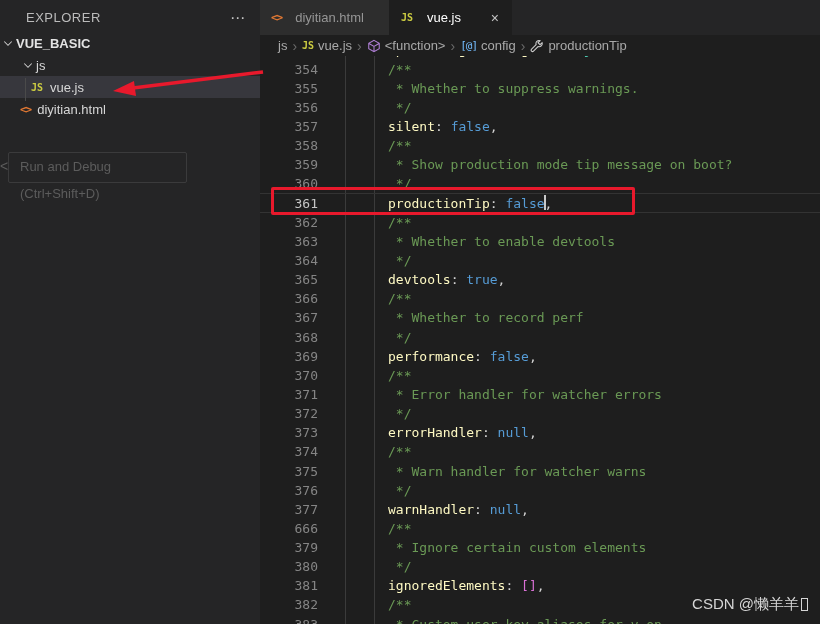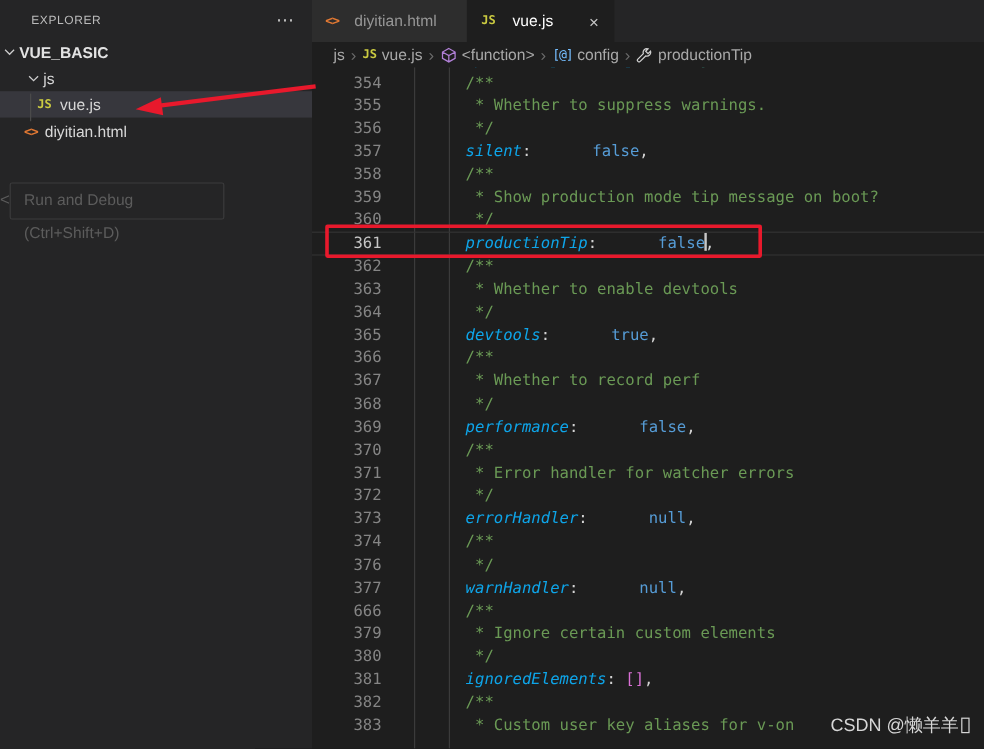--- a/index.html
+++ b/index.html
@@ -5,21 +5,21 @@
   html,body{margin:0;padding:0;background:#1e1e1e;}
   *{box-sizing:border-box;}
   .screen{position:relative;width:820px;height:624px;overflow:hidden;background:#1e1e1e;
     font-family:"Liberation Sans","DejaVu Sans",sans-serif;color:#cccccc;
     -webkit-font-smoothing:antialiased;}
 
   
   .sidebar{position:absolute;left:0;top:0;width:260px;height:100%;background:#252526;}
   .sb-header{display:flex;align-items:center;justify-content:space-between;
     padding:9px 14px 6px 26px;height:32px;}
-  .sb-title{font-size:10px;letter-spacing:.5px;color:#bbbbbb;}
+  .sb-title{font-size:13px;letter-spacing:.5px;color:#bbbbbb;}
   .sb-more{color:#c5c5c5;font-size:15px;line-height:10px;cursor:pointer;letter-spacing:1px;}
   .trow{display:flex;align-items:center;height:22px;font-size:13px;color:#d7d7d7;cursor:pointer;}
   .trow.sel{background:#37373d;}
   .trow .chev{width:16px;height:16px;display:flex;align-items:center;justify-content:center;flex:0 0 16px;}
   .root-label{font-weight:700;color:#e3e3e3;font-size:13px;}
   .js-badge{color:#cbcb41;font-weight:700;font-size:10px;margin-right:7px;font-family:"DejaVu Sans Mono",monospace;}
   .html-badge{color:#e37933;font-weight:700;font-size:11px;margin-right:6px;font-family:"DejaVu Sans Mono",monospace;letter-spacing:-1px;}
   .tree-guide{position:absolute;left:25px;top:78px;height:23px;width:1px;background:#4a4a4a;}
   .ghost-box{position:absolute;left:8px;top:152px;width:179px;height:31px;
     border:1px solid rgba(255,255,255,.10);color:#5c5c5c;font-size:13px;
@@ -44,21 +44,21 @@
   
   .code{position:absolute;left:0;top:56px;right:0;bottom:0;overflow:hidden;
     font-family:"DejaVu Sans Mono","Liberation Mono",monospace;font-size:13px;}
   .code .guide{position:absolute;top:0;bottom:0;width:1px;background:#3b3b3b;}
   .g1{left:85px;} .g2{left:114px;}
   .crow{display:flex;height:19.15px;line-height:19.15px;white-space:pre;align-items:center;}
   .crow:first-child{margin-top:-15.6px;}
   .ln{flex:0 0 58px;text-align:right;color:#858585;user-select:none;}
   .ln.act{color:#c6c6c6;}
   .lc{margin-left:70px;white-space:pre;color:#d4d4d4;}
-  .cm{color:#6a9955;} .pr{color:#0ea5e9;font-style:italic;} .kw{color:#569cd6;margin-left:43px;} .pu{color:#d4d4d4;}
+  .cm{color:#6a9955;} .pr{color:#fef9c3;} .kw{color:#569cd6;} .pu{color:#d4d4d4;}
   .br{color:#da70d6;} .cls{color:#4ec9b0;} .fn{color:#dcdcaa;} .au{color:#ffd700;}
   .cursor{display:inline-block;width:2px;height:15px;background:#c8c8c8;vertical-align:-2px;margin:0 -1px;}
   .curline{position:absolute;left:0;right:0;top:137px;height:20px;
     border-top:1px solid #333333;border-bottom:1px solid #333333;pointer-events:none;}
 
   
   .red-rect{position:absolute;left:271px;top:187px;width:364px;height:28px;
     border:3px solid #e8192c;border-radius:2px;pointer-events:none;z-index:40;}
   .arrow-svg{position:absolute;left:0;top:0;pointer-events:none;z-index:41;}
   .watermark{position:absolute;right:12px;top:595px;font-size:15px;color:#d6d6d6;z-index:30;
@@ -177,20 +177,21 @@
           <div class="crow"><span class="ln">365</span><span class="lc"><span class="pr">devtools</span><span class="pu">: </span><span class="kw">true</span><span class="pu">,</span></span></div>
           <div class="crow"><span class="ln">366</span><span class="lc"><span class="cm">/**</span></span></div>
           <div class="crow"><span class="ln">367</span><span class="lc"><span class="cm"> * Whether to record perf</span></span></div>
           <div class="crow"><span class="ln">368</span><span class="lc"><span class="cm"> */</span></span></div>
           <div class="crow"><span class="ln">369</span><span class="lc"><span class="pr">performance</span><span class="pu">: </span><span class="kw">false</span><span class="pu">,</span></span></div>
           <div class="crow"><span class="ln">370</span><span class="lc"><span class="cm">/**</span></span></div>
           <div class="crow"><span class="ln">371</span><span class="lc"><span class="cm"> * Error handler for watcher errors</span></span></div>
           <div class="crow"><span class="ln">372</span><span class="lc"><span class="cm"> */</span></span></div>
           <div class="crow"><span class="ln">373</span><span class="lc"><span class="pr">errorHandler</span><span class="pu">: </span><span class="kw">null</span><span class="pu">,</span></span></div>
           <div class="crow"><span class="ln">374</span><span class="lc"><span class="cm">/**</span></span></div>
+          <div class="crow"><span class="ln">375</span><span class="lc"><span class="cm"> * Warn handler for watcher warns</span></span></div>
           <div class="crow"><span class="ln">376</span><span class="lc"><span class="cm"> */</span></span></div>
           <div class="crow"><span class="ln">377</span><span class="lc"><span class="pr">warnHandler</span><span class="pu">: </span><span class="kw">null</span><span class="pu">,</span></span></div>
           <div class="crow"><span class="ln">666</span><span class="lc"><span class="cm">/**</span></span></div>
           <div class="crow"><span class="ln">379</span><span class="lc"><span class="cm"> * Ignore certain custom elements</span></span></div>
           <div class="crow"><span class="ln">380</span><span class="lc"><span class="cm"> */</span></span></div>
           <div class="crow"><span class="ln">381</span><span class="lc"><span class="pr">ignoredElements</span><span class="pu">: </span><span class="br">[]</span><span class="pu">,</span></span></div>
           <div class="crow"><span class="ln">382</span><span class="lc"><span class="cm">/**</span></span></div>
           <div class="crow"><span class="ln">383</span><span class="lc"><span class="cm"> * Custom user key aliases for v-on</span></span></div>
         </div>
     </div>

